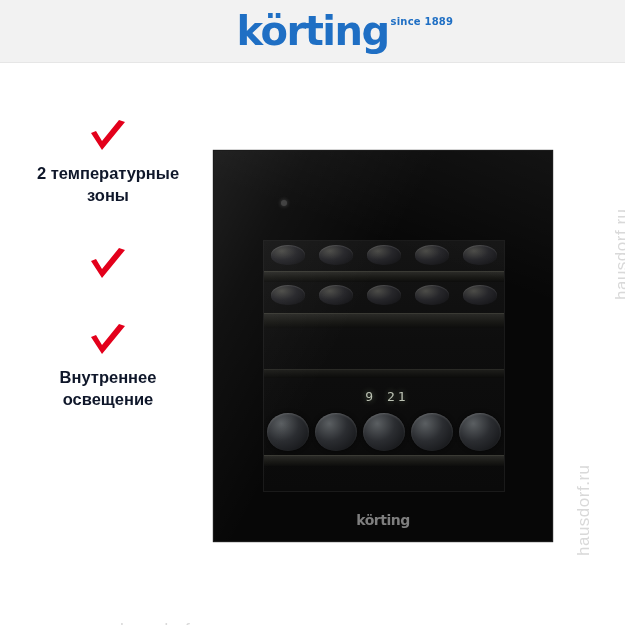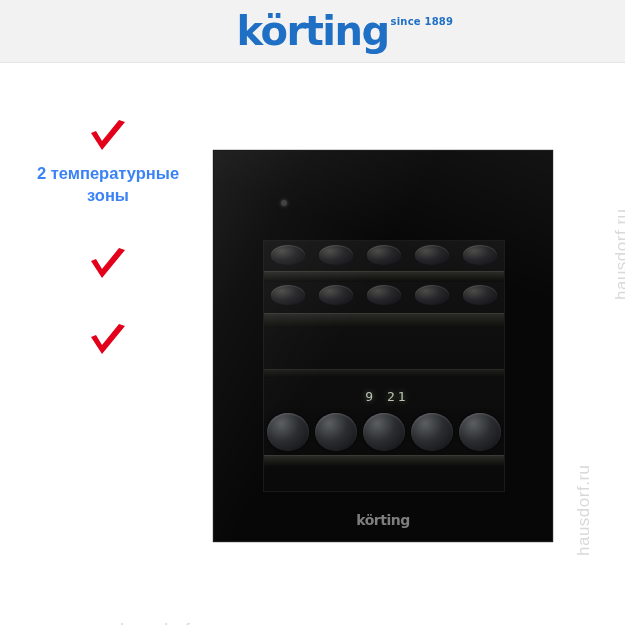--- a/index.html
+++ b/index.html
@@ -78,21 +78,21 @@
     display: block;
     margin: 0 auto 8px auto;
     width: 40px;
     height: 34px;
   }
   .feature-text {
     font-family: "Liberation Sans", sans-serif;
     font-weight: bold;
     font-size: 16.5px;
     line-height: 22px;
-    color: #3b82f6;
+    color: #0f172a;
     white-space: pre-line;
   }
 
   
   .product {
     position: absolute;
     left: 213px;
     top: 150px;
     width: 340px;
     height: 392px;
@@ -238,20 +238,22 @@
   <div class="feature">
     <svg class="check" viewBox="0 0 40 34">
       <path d="M3 13 L14 30 L37 2 L31 0 L14 21 L8 11 Z" fill="#e3001b"></path>
     </svg>
   </div>
 
   <div class="feature">
     <svg class="check" viewBox="0 0 40 34">
       <path d="M3 13 L14 30 L37 2 L31 0 L14 21 L8 11 Z" fill="#e3001b"></path>
     </svg>
+    <div class="feature-text">Внутреннее
+освещение</div>
   </div>
 
 </div>
 
 <div class="product">
 
   <div class="led-dot"></div>
 
   <div class="cavity">
 

